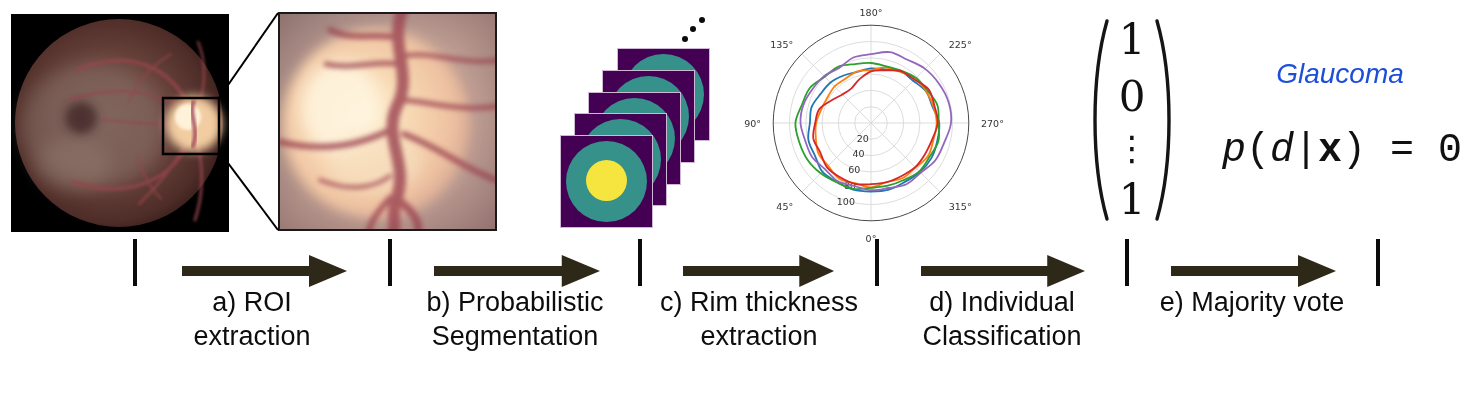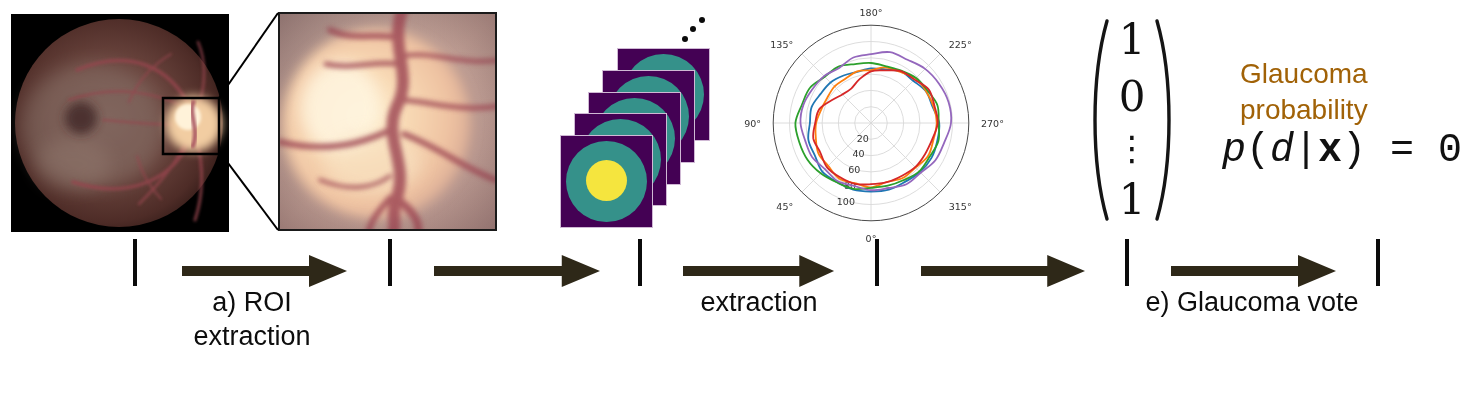--- a/index.html
+++ b/index.html
@@ -32,22 +32,22 @@
   
   .vector{position:absolute;left:1086px;top:17px;height:206px;display:flex;align-items:stretch;}
   .paren{width:24px;height:206px;}
   .paren path{stroke:#151515;stroke-width:3.4;fill:none;stroke-linecap:round;}
   .vec-col{display:flex;flex-direction:column;justify-content:space-between;align-items:center;
            padding:2px 5px;height:202px;}
   .vec-num{font-family:"DejaVu Serif","Liberation Serif",serif;font-size:42px;line-height:1;color:#111;}
   .vec-dots{font-family:"DejaVu Sans",sans-serif;font-size:34px;line-height:.9;color:#111;}
 
   
-  .prob-title{position:absolute;left:1240px;top:56px;width:200px;
-              font-size:28px;line-height:1.3;color:#a16207;}
+  .prob-title{position:absolute;left:1240px;top:56px;width:200px;text-align:center;
+              font-size:28px;line-height:1.3;color:#1d4ed8;font-style:italic;}
   .equation{position:absolute;left:1222px;top:128px;width:240px;text-align:center;white-space:pre;
             font-family:Liberation Mono, monospace;font-size:40px;color:#111;}
   .equation .it{font-style:italic;}
   .equation .bd{font-weight:bold;}
 
   
   .separator{position:absolute;top:239px;width:4px;height:47px;background:var(--separator-color);}
   .arrow{position:absolute;top:252px;height:38px;}
   .arrow path{fill:var(--arrow-color);}
   .step-label{position:absolute;top:285px;width:270px;text-align:center;
@@ -219,21 +219,20 @@
       <span class="vec-dots">⋮</span>
       <span class="vec-num">1</span>
     </div>
     <svg class="paren" viewBox="0 0 24 206">
       <path d="M3,4 C19,60 19,146 3,202"></path>
     </svg>
   </div>
 
   <div class="prob-title">
     <div>Glaucoma</div>
-    <div>probability</div>
   </div>
   <div class="equation"><span class="it">p</span><span>(</span><span class="it">d</span><span>|</span><span class="bd">x</span><span>)</span><span> = </span><span>0.76</span></div>
 
   <div class="separator" style="left:133px"></div>
   <div class="separator" style="left:388px"></div>
   <div class="separator" style="left:638px"></div>
   <div class="separator" style="left:875px"></div>
   <div class="separator" style="left:1125px"></div>
   <div class="separator" style="left:1376px"></div>
 
@@ -250,20 +249,29 @@
       <path d="M0,14 H127 V3 L165,19 L127,35 V24 H0 Z"></path>
     </svg>
   <svg class="arrow" style="left:1171px;width:166px" viewBox="0 0 166 38" preserveAspectRatio="none">
       <path d="M0,14 H127 V3 L165,19 L127,35 V24 H0 Z"></path>
     </svg>
 
   <div class="step-label" style="left:117px">
     <div>a) ROI</div>
     <div>extraction</div>
   </div>
+  <div class="step-label" style="left:380px">
+    <div>b) Probabilistic</div>
+    <div>Segmentation</div>
+  </div>
   <div class="step-label" style="left:624px">
+    <div>c) Rim thickness</div>
     <div>extraction</div>
   </div>
+  <div class="step-label" style="left:867px">
+    <div>d) Individual</div>
+    <div>Classification</div>
+  </div>
   <div class="step-label" style="left:1117px">
-    <div>e) Glaucoma vote</div>
+    <div>e) Majority vote</div>
   </div>
 
 </div>
 
 </body></html>

